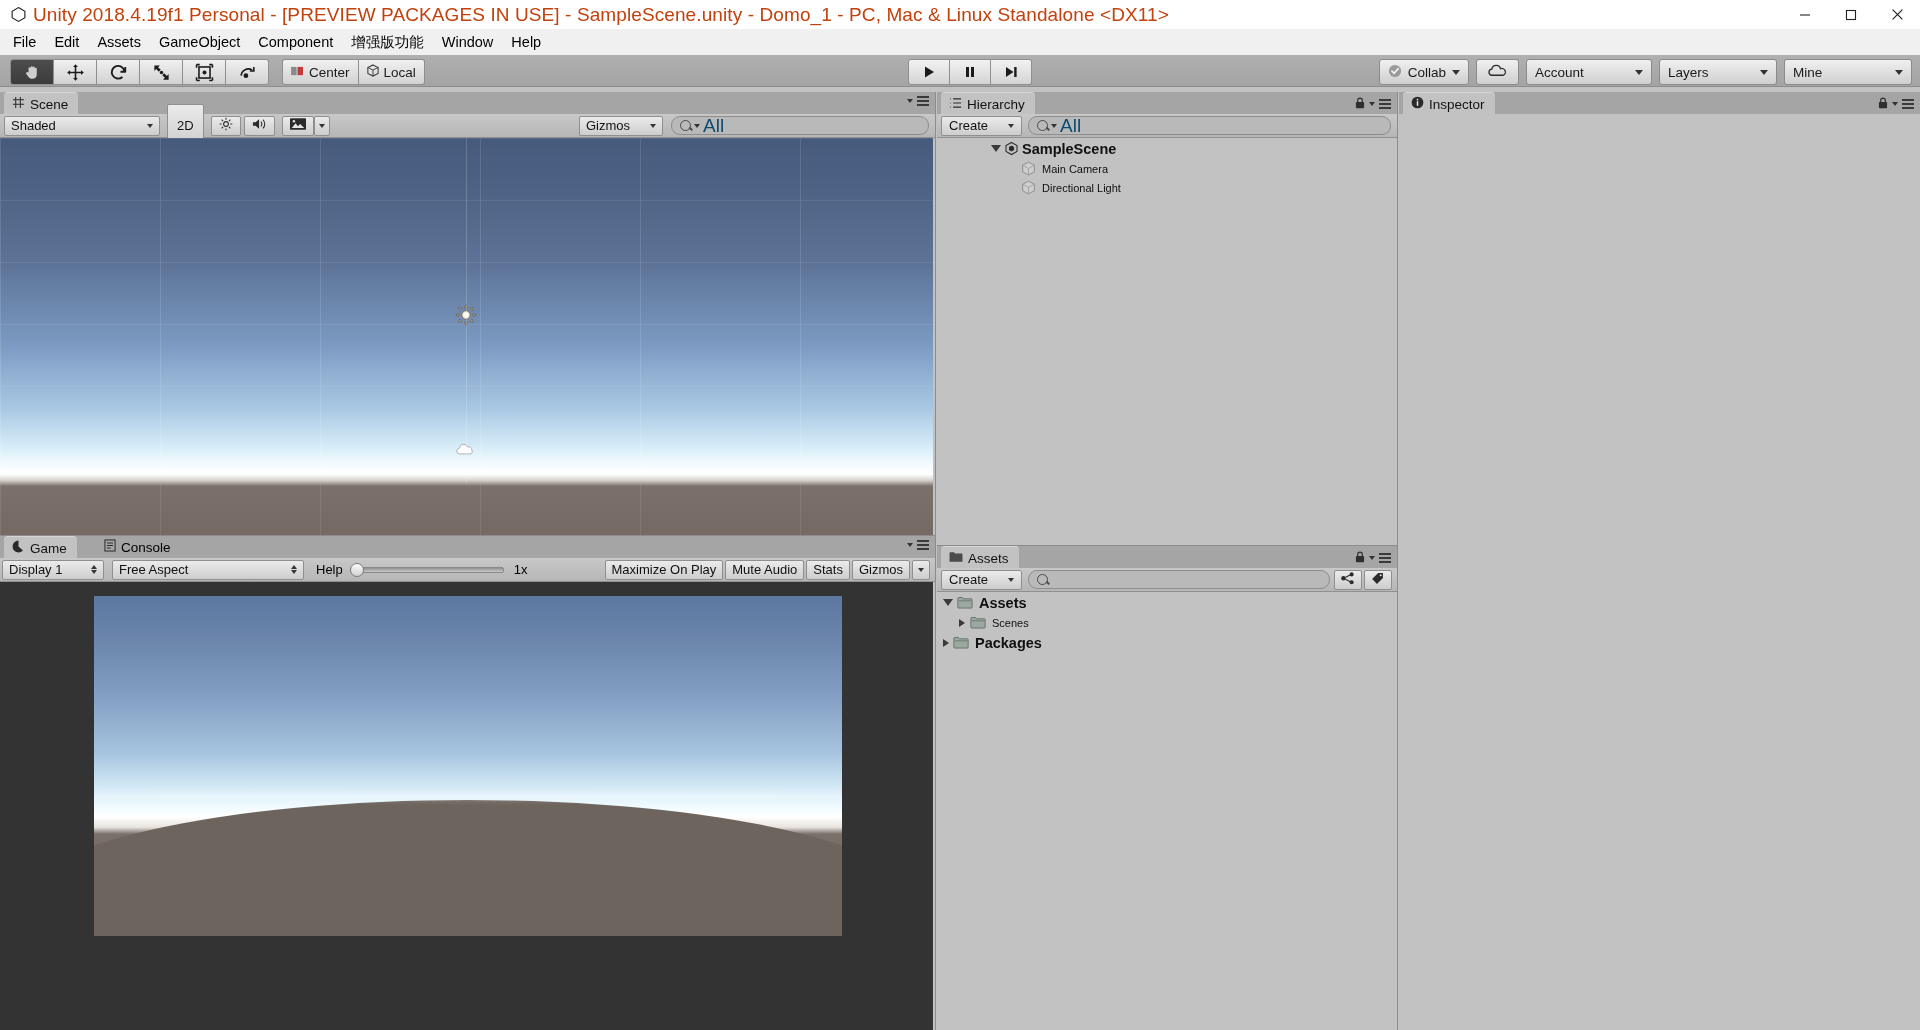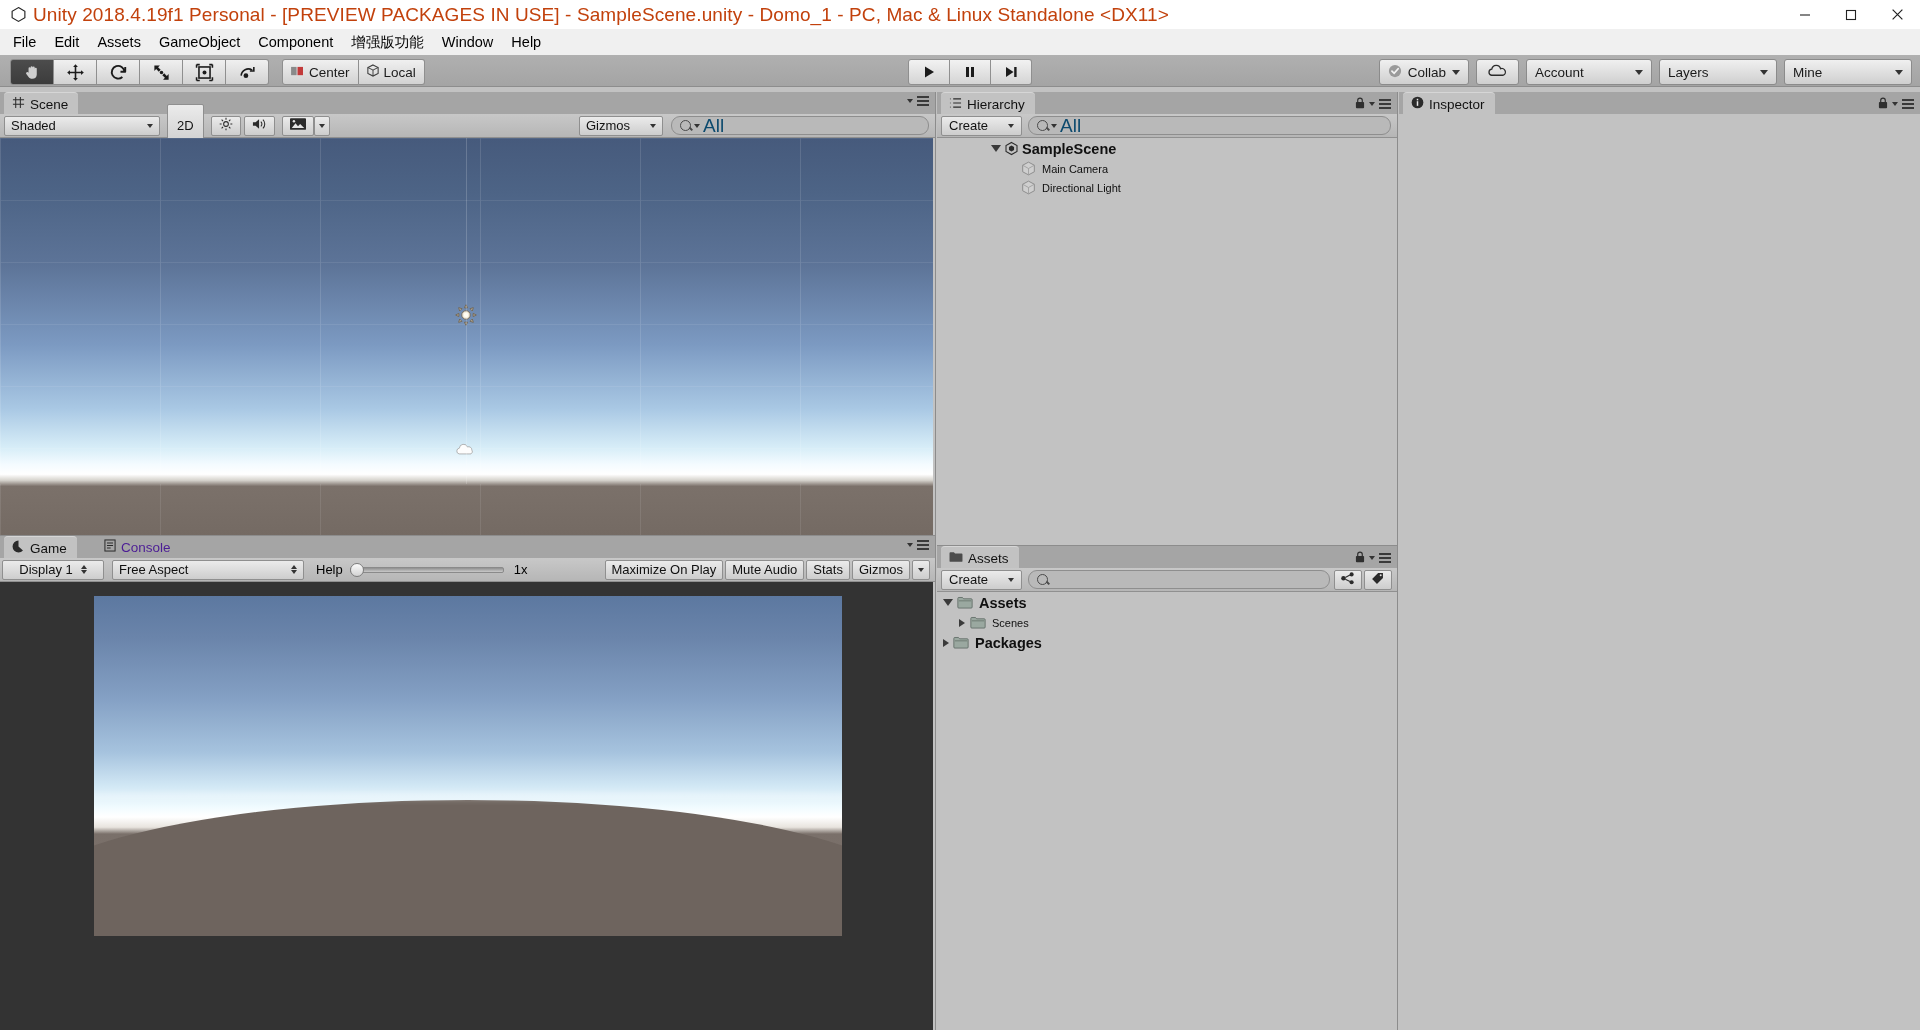--- a/index.html
+++ b/index.html
@@ -79,21 +79,21 @@
   .panel{position:absolute;background:#c2c2c2;}
   .tabstrip{
     position:absolute;left:0;top:0;height:22px;width:100%;
     background:#a5a5a5;
   }
   .tab{
     position:absolute;top:0;height:22px;display:flex;align-items:center;gap:5px;
     padding:0 10px 0 8px;font-size:13.5px;color:#121212;white-space:nowrap;
   }
   .tab.sel{background:#c2c2c2;border-radius:4px 4px 0 0;border-top:1px solid #d6d6d6;}
-  .tab.unsel{color:#4c1d95;}
+  .tab.unsel{color:#000000;}
   .panel-menu{position:absolute;right:6px;top:4px;display:flex;align-items:center;gap:4px;}
   .hamb{display:flex;flex-direction:column;gap:2px;}
   .hamb i{display:block;width:12px;height:2px;background:#3a3a3a;}
 
   .subbar{
     position:absolute;left:0;height:23px;width:100%;
     background:linear-gradient(#c8c8c8,#b6b6b6);
     border-bottom:1px solid #909090;
     display:flex;align-items:center;
   }
@@ -415,21 +415,21 @@
         <span class="caret sm"></span>
         <span class="hamb">
             <i></i>
             <i></i>
             <i></i>
           </span>
       </div>
     </div>
 
     <div class="subbar" style="top:22px;">
-      <div class="stat-disp" style="width:88px;justify-content:center;">
+      <div class="stat-disp" style="width:88px;justify-content:space-between;">
         <span>Display 1</span>
         <span class="updown">
             <i class="u"></i>
             <i class="d"></i>
           </span>
       </div>
       <div class="stat-disp" style="margin-left:8px;width:178px;justify-content:space-between;">
         <span>Free Aspect</span>
         <span class="updown">
             <i class="u"></i>

